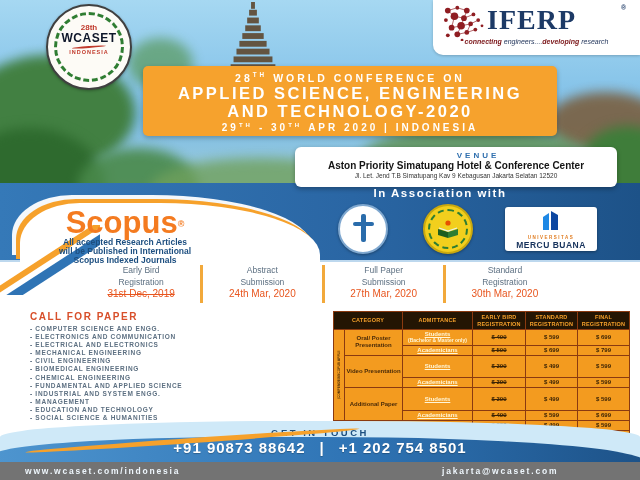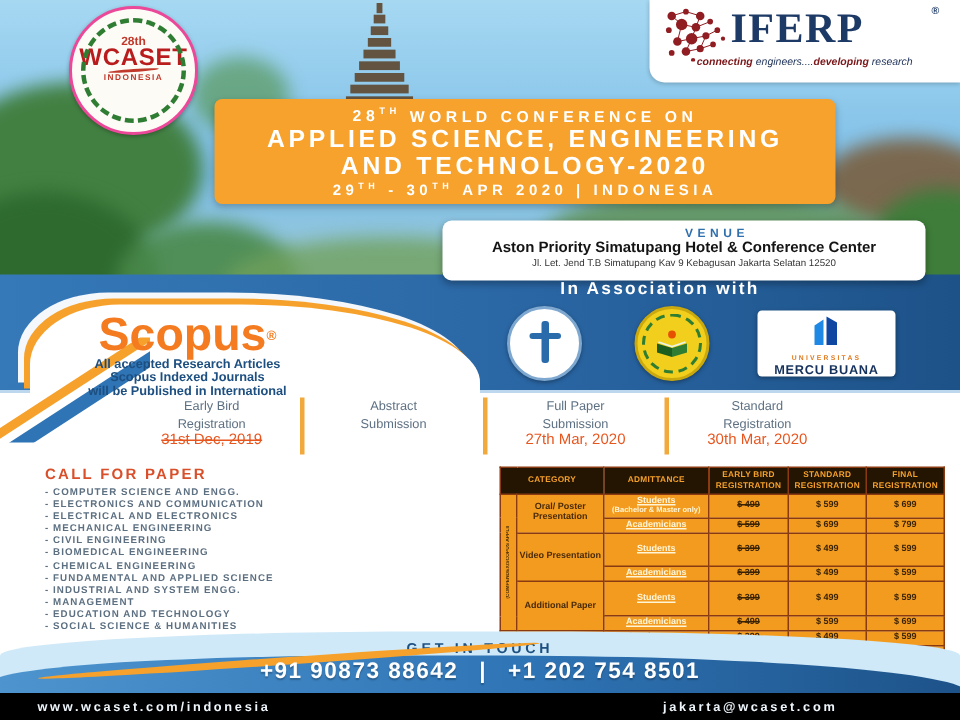--- a/index.html
+++ b/index.html
@@ -18,24 +18,24 @@
   .b3{left:78px;top:148px;width:120px;height:75px;background:#49894a;opacity:.9;}
   .b4{left:128px;top:38px;width:65px;height:52px;background:#58985a;opacity:.7;}
   .b5{left:548px;top:92px;width:115px;height:60px;background:#7a5a36;opacity:.85;}
   .b6{left:578px;top:126px;width:100px;height:85px;background:#3f7d3a;}
   .b7{left:150px;top:158px;width:220px;height:60px;background:#6fa05c;opacity:.8;}
   .b8{left:360px;top:125px;width:230px;height:70px;background:#5d8f4e;opacity:.8;}
   .pagoda{left:228px;top:2px;width:50px;height:70px;}
 
   
   .wcaset{left:46px;top:4px;width:82px;height:82px;border-radius:50%;background:#fdfbf6;
-    border:2px solid #ec4899;box-shadow:0 1px 3px rgba(0,0,0,.3);z-index:6;text-align:center;}
+    border:2px solid #404040;box-shadow:0 1px 3px rgba(0,0,0,.3);z-index:6;text-align:center;}
   .wcaset .wreath{position:absolute;left:6px;top:6px;right:6px;bottom:6px;border:3px dashed #2f7d32;border-radius:50%;}
   .wcaset .ed{margin-top:17px;font-size:8px;font-weight:bold;color:#c0392b;}
-  .wcaset .nm{font-size:16px;font-weight:bold;color:#b91c1c;letter-spacing:.5px;line-height:13px;}
+  .wcaset .nm{font-size:12px;font-weight:bold;color:#0f172a;letter-spacing:.5px;line-height:13px;}
   .wcaset .sw{display:block;width:34px;height:2px;background:#c0392b;border-radius:50%;margin:1px auto 1px auto;transform:rotate(-4deg);}
   .wcaset .cn{font-size:5.5px;font-weight:bold;color:#c0392b;letter-spacing:1px;}
 
   
   .iferp{left:433px;top:0;width:207px;height:55px;background:#ffffff;border-bottom-left-radius:10px;z-index:6;
     box-shadow:0 1px 3px rgba(0,0,0,.2);}
   .iferp-name{position:absolute;left:54px;top:4px;font-family:"Liberation Serif",serif;
     font-size:28px;font-weight:bold;color:#1d3a66;letter-spacing:1px;}
   .iferp-reg{position:absolute;left:188px;top:4px;font-size:7px;color:#1d3a66;font-weight:bold;}
   .iferp-tag{position:absolute;left:0;top:38px;width:207px;text-align:center;font-size:7px;
@@ -127,21 +127,21 @@
   .git-h{position:absolute;left:0;top:6px;width:640px;text-align:center;font-size:9.5px;
     font-weight:bold;color:#1d4f80;letter-spacing:2.5px;}
   .wave{left:-5px;top:437px;width:650px;height:25px;z-index:8;
     background:linear-gradient(90deg,#4e95cf 0%,#2f74b5 55%,#1d5288 100%);
     border-top-left-radius:45% 20px;border-top-right-radius:55% 28px;}
   .wave-swoosh{left:25px;top:438px;width:335px;height:5px;background:#f6a12b;border-radius:100%;
     transform:rotate(-4deg);z-index:9;}
   .phones{left:0;top:439px;width:640px;text-align:center;z-index:10;color:#ffffff;
     font-size:15px;font-weight:bold;letter-spacing:1px;text-shadow:0 1px 1px rgba(0,0,0,.25);}
   .phones .sep{margin:0 14px;}
-  .footer{left:0;top:462px;width:640px;height:18px;background:#000000;z-index:11;}
+  .footer{left:0;top:462px;width:640px;height:18px;background:#737373;z-index:11;}
   .footer span{position:absolute;top:4px;font-size:8.5px;font-weight:bold;letter-spacing:1.8px;color:#eef6fc;}
   .f-web{left:25px;} .f-mail{left:442px;}
 </style>
 </head>
 <body>
 
 <div class="poster">
 
   <div class="abs photo">
     <div class="blob b1"></div>
@@ -247,34 +247,35 @@
       <path d="M3 21 L3 8 L9 4 L9 21 Z" fill="#1e88e5"></path>
       <path d="M11 21 L11 2 L18 6 L18 21 Z" fill="#0d47a1"></path>
     </svg>
     <div class="u1">UNIVERSITAS</div>
     <div class="u2">MERCU BUANA</div>
   </div>
 
   <div class="abs scopus">
     <div><span class="sc-word">Scopus</span><span class="sc-reg">®</span></div>
     <div class="sc-note">All accepted  Research Articles</div>
+    <div class="sc-note">will be Published in International</div>
     <div class="sc-note">Scopus  Indexed Journals</div>
-    <div class="sc-note">will be Published in International</div>
   </div>
 
   <div class="abs deadlines">
     <div class="dl-col">
       <div class="dl-t">Early Bird</div>
       <div class="dl-t">Registration</div>
       <div class="dl-d struck">31st Dec, 2019</div>
     </div>
     <div class="dl-sep"></div>
     <div class="dl-col">
       <div class="dl-t">Abstract</div>
       <div class="dl-t">Submission</div>
+      <div class="dl-d">24th Mar, 2020</div>
     </div>
     <div class="dl-sep"></div>
     <div class="dl-col">
       <div class="dl-t">Full Paper</div>
       <div class="dl-t">Submission</div>
       <div class="dl-d">27th Mar, 2020</div>
     </div>
     <div class="dl-sep"></div>
     <div class="dl-col">
       <div class="dl-t">Standard</div>

